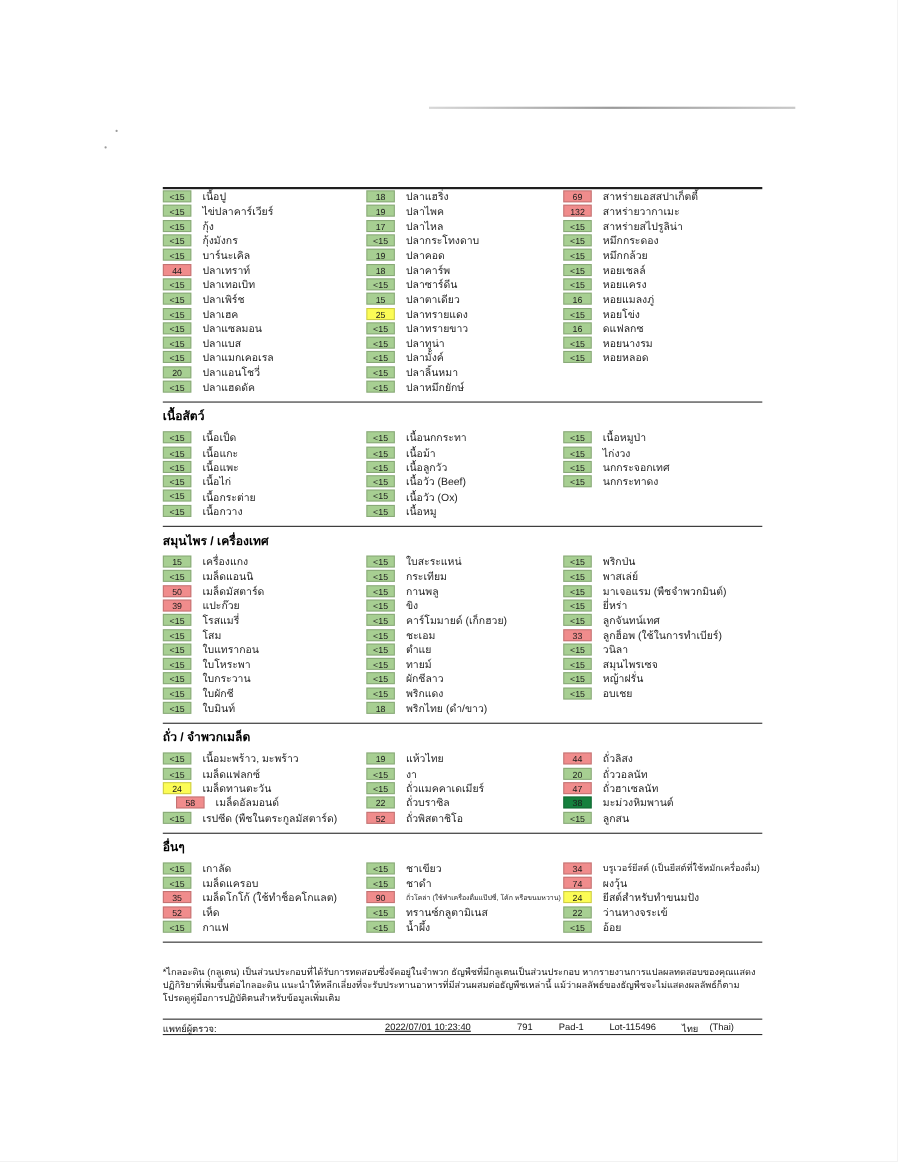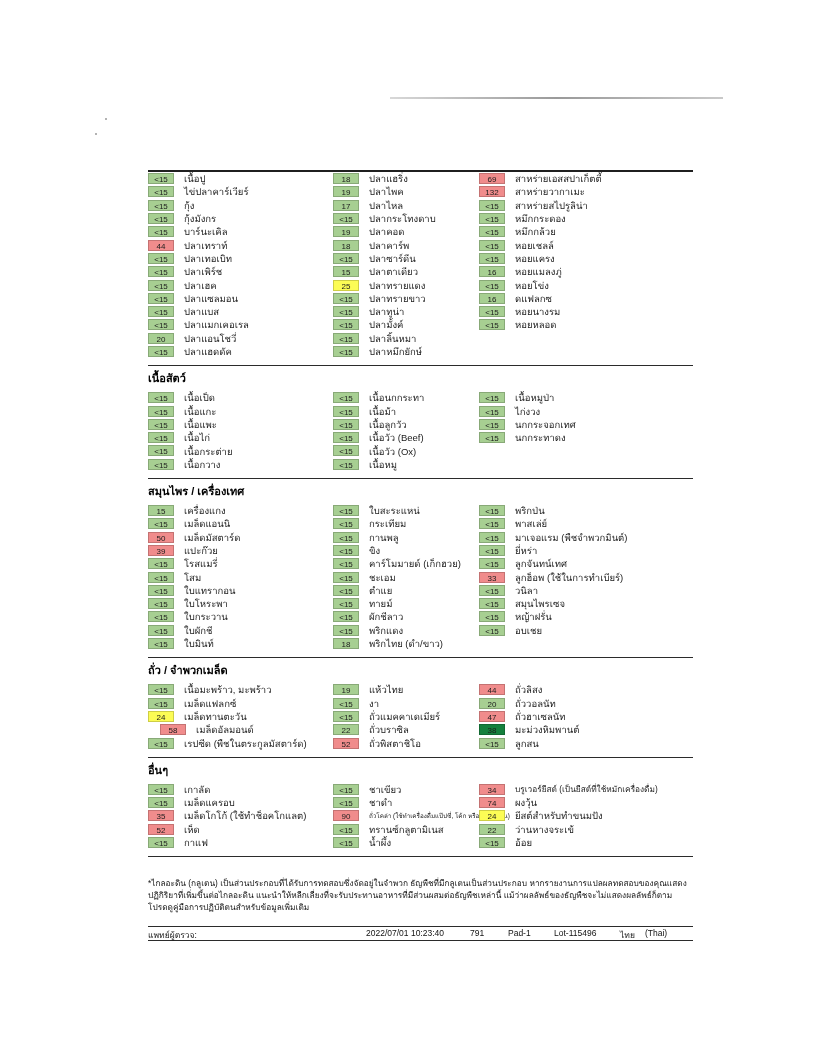--- a/index.html
+++ b/index.html
@@ -20,21 +20,21 @@
   .d2{left:95px;top:133px;}
 
   .content{position:absolute;left:148px;top:170px;width:545px;}
 
   .section{border-top:1.6px solid #2b2b2b;padding-bottom:7px;}
   .section:first-child{border-top:2px solid #1f1f1f;}
   .sec-title{font-size:11px;font-weight:bold;padding:3px 0 4px;color:#000;}
   .sec-cols{display:flex;}
   .col{display:flex;flex-direction:column;}
   .col:nth-child(1){width:185px;}
-  .col:nth-child(2){width:146px;}
+  .col:nth-child(2){width:179px;}
   .col:nth-child(3){flex:1;}
   .row{display:flex;align-items:center;height:13.3px;}
   .badge{
     display:inline-block;width:26px;min-width:26px;height:11px;line-height:11px;
     font-size:8px;text-align:center;margin-right:10px;color:#1c1c1c;
     border:0.5px solid rgba(0,0,0,0.18);box-sizing:border-box;
   }
   .lbl{font-size:9.5px;white-space:nowrap;color:#1a1a1a;}
   .lbl.sm{font-size:8.3px;}
   .lbl.xs{font-size:6.3px;}
@@ -43,21 +43,21 @@
     border-top:1.6px solid #2b2b2b;
     padding:20px 0 4px;font-size:8.3px;line-height:1.45;color:#111;
   }
   .footer-bar{
     margin-top:9px;position:relative;height:13px;
     border-top:1.5px solid #2b2b2b;border-bottom:1.5px solid #2b2b2b;
     font-size:8.5px;color:#111;
   }
   .footer-bar span{position:absolute;top:1px;white-space:nowrap;}
   .f-doctor{left:0;text-align:center;}
-  .f-dt{left:218px;}
+  .f-dt{left:202px;text-decoration:underline;}
   .f-num{left:322px;}
   .f-pad{left:360px;}
   .f-lot{left:406px;}
   .f-th{left:472px;}
   .f-en{left:497px;}
 </style>
 </head>
 <body>
 
 <div class="page">

